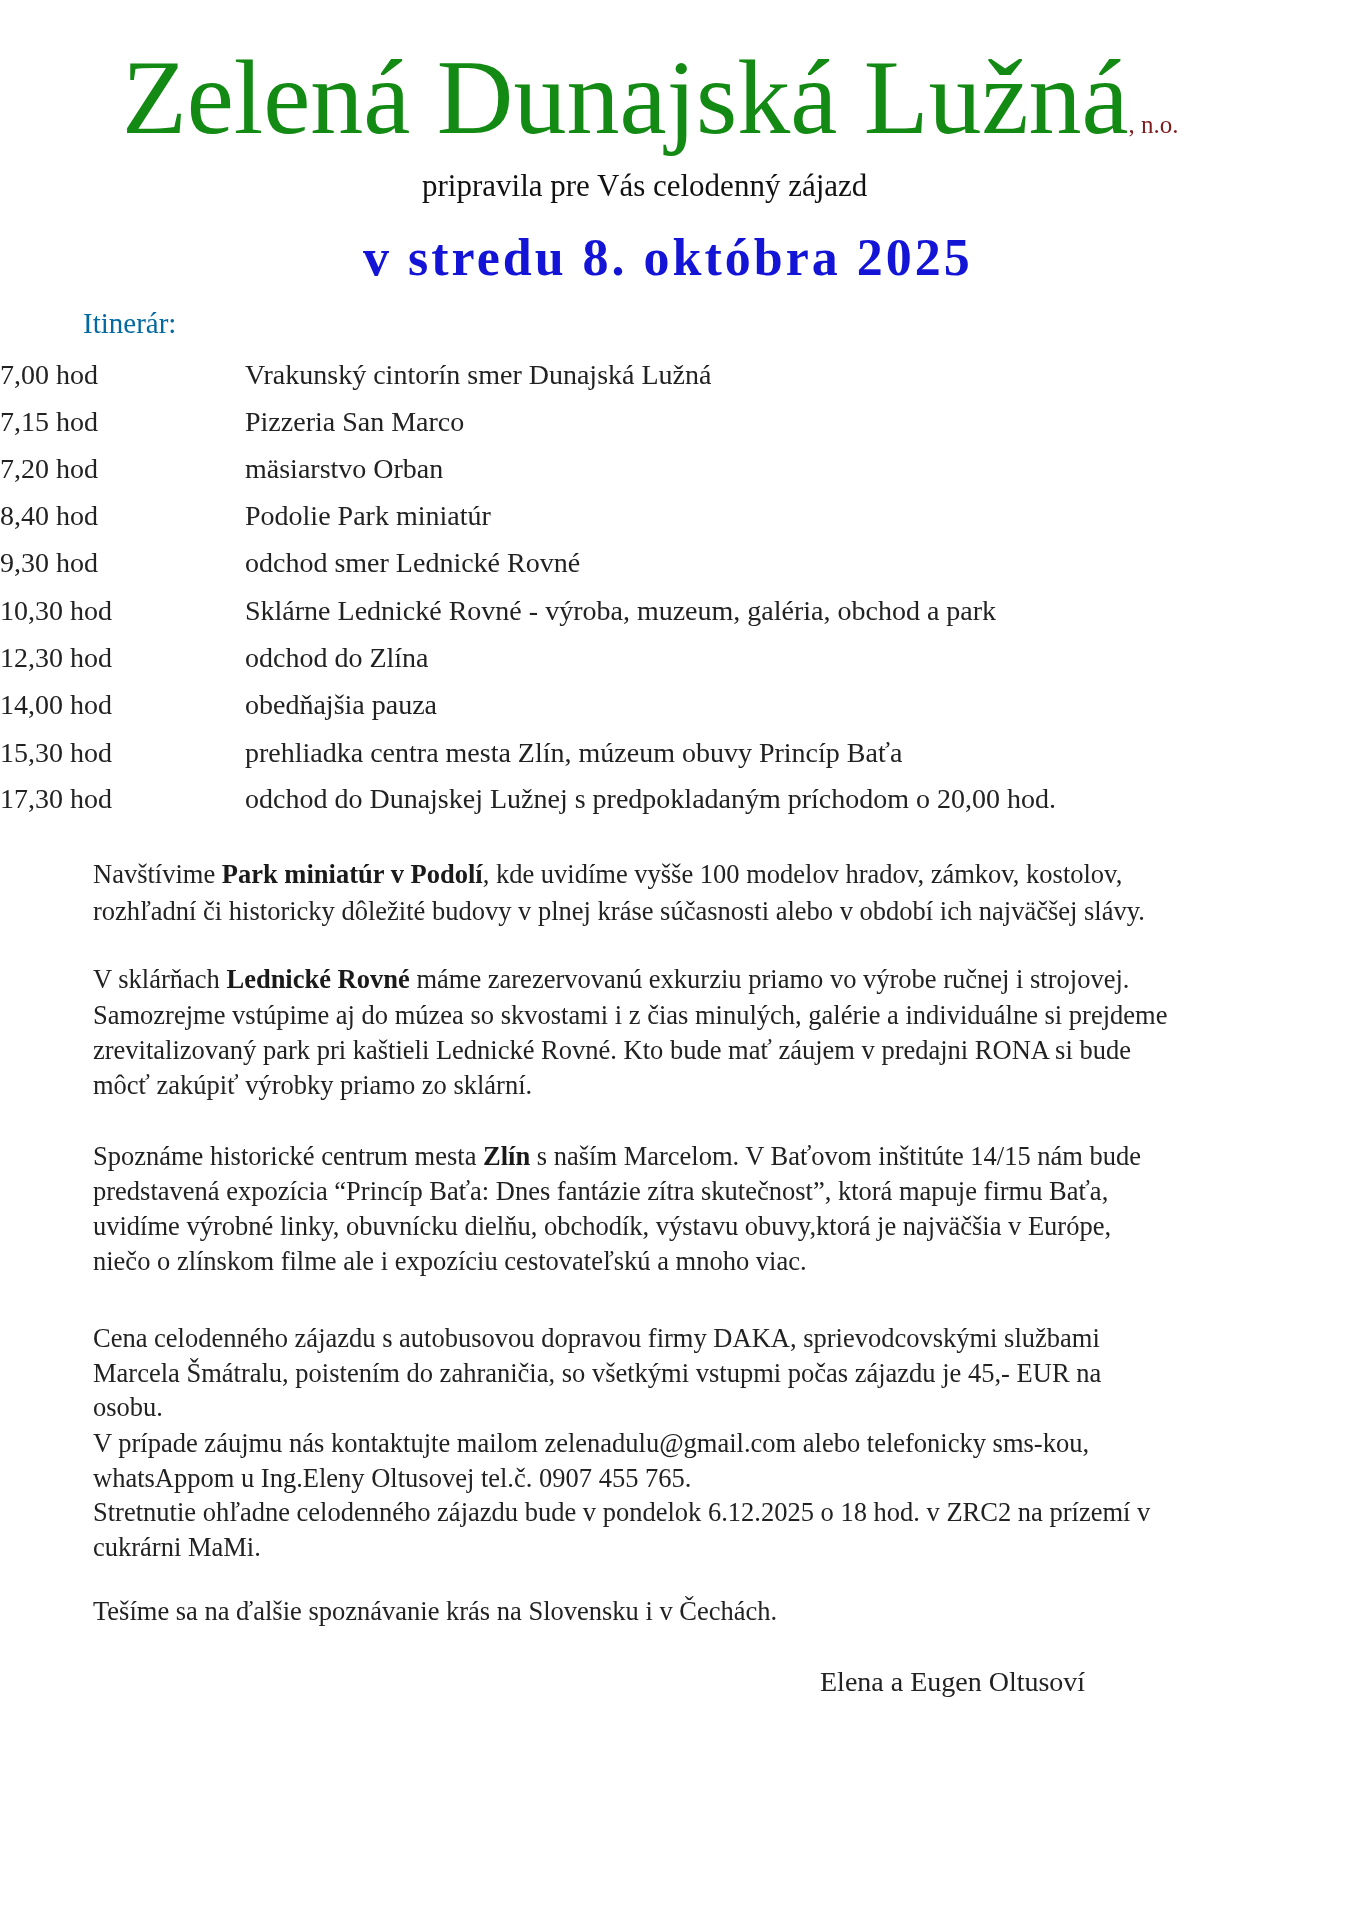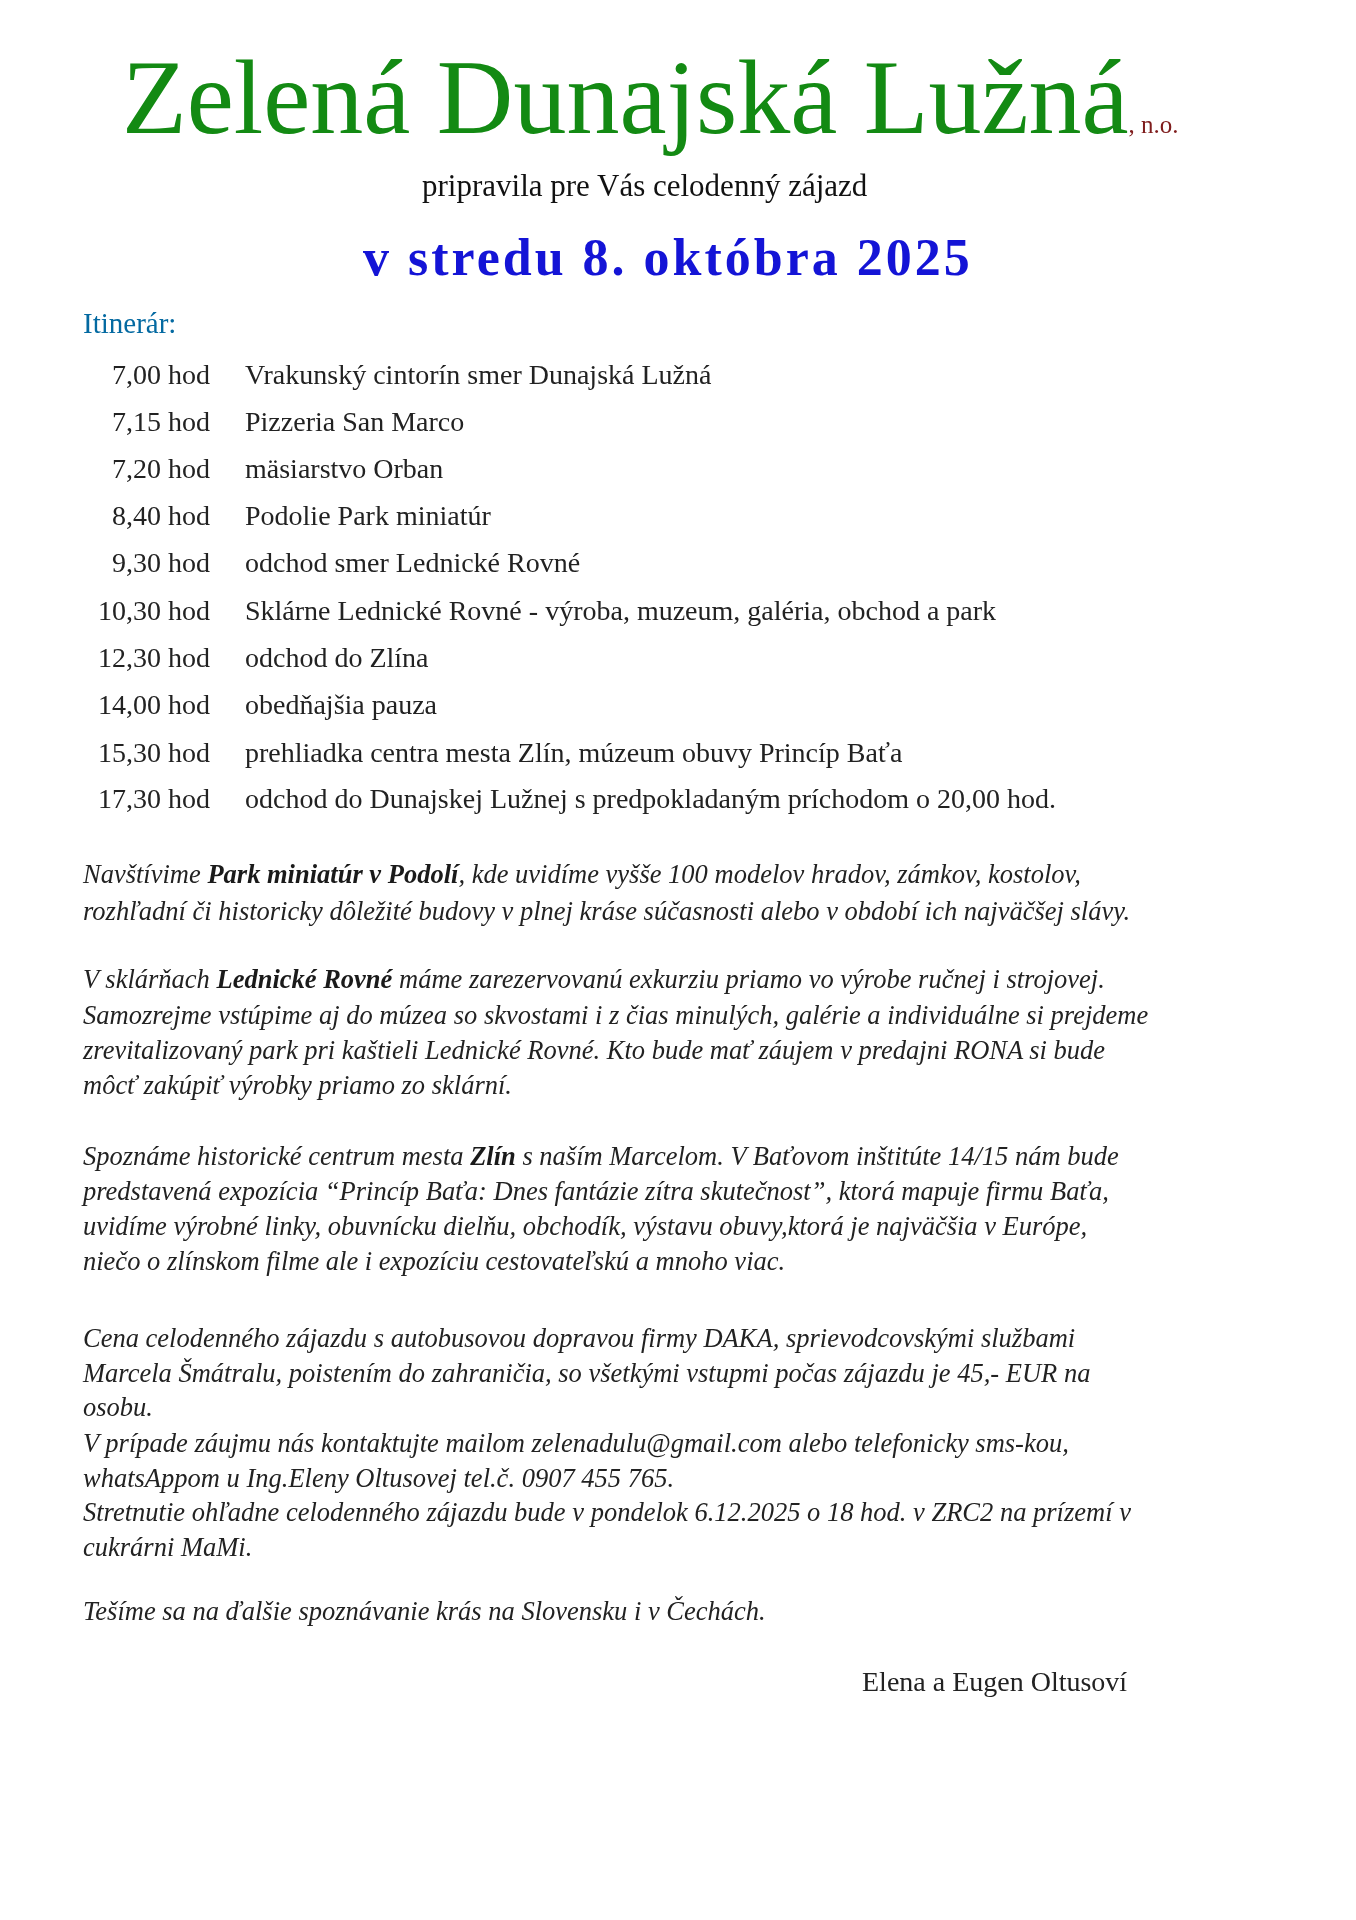--- a/index.html
+++ b/index.html
@@ -6,25 +6,25 @@
   body { width:1356px; height:1920px; position:relative; overflow:hidden;
          font-family:"Liberation Serif", "DejaVu Serif", serif; color:#222222; }
   .abs { position:absolute; white-space:nowrap; }
   .title { left:122px; top:38px; font-size:106px; line-height:120px; color:#138a13; }
   .title .suffix { font-size:25px; color:#7f1d1d; }
   .subtitle { left:422px; top:166px; font-size:31px; line-height:40px; color:#111111; }
   .date { left:363px; top:228px; font-size:52px; line-height:60px; font-weight:bold;
           color:#1414d6; letter-spacing:3px; }
   .itin-head { left:83px; top:305px; font-size:29px; line-height:36px; color:#0369a1; }
   .row { left:0; font-size:28px; line-height:36px; height:36px; }
-  .row .time { position:absolute; left:0; width:210px; text-align:right; }
+  .row .time { position:absolute; left:0; width:210px; text-align:left; }
   .row .desc { position:absolute; left:245px; }
-  .line { left:83px; font-size:26.5px; line-height:34px;font-style:italic; }
+  .line { left:93px; font-size:26.5px; line-height:34px; }
   .line b { font-weight:bold; color:#1a1a1a; }
-  .sig { left:820px; font-size:28px; line-height:36px;margin-left:42px; }
+  .sig { left:820px; font-size:28px; line-height:36px; }
 </style>
 </head>
 <body>
 
 <div class="abs title"><span>Zelená Dunajská Lužná</span><span class="suffix">, n.o.</span></div>
 <div class="abs subtitle">pripravila pre Vás celodenný zájazd</div>
 <div class="abs date">v stredu 8. októbra 2025</div>
 
 <div class="abs itin-head">Itinerár:</div>
 

